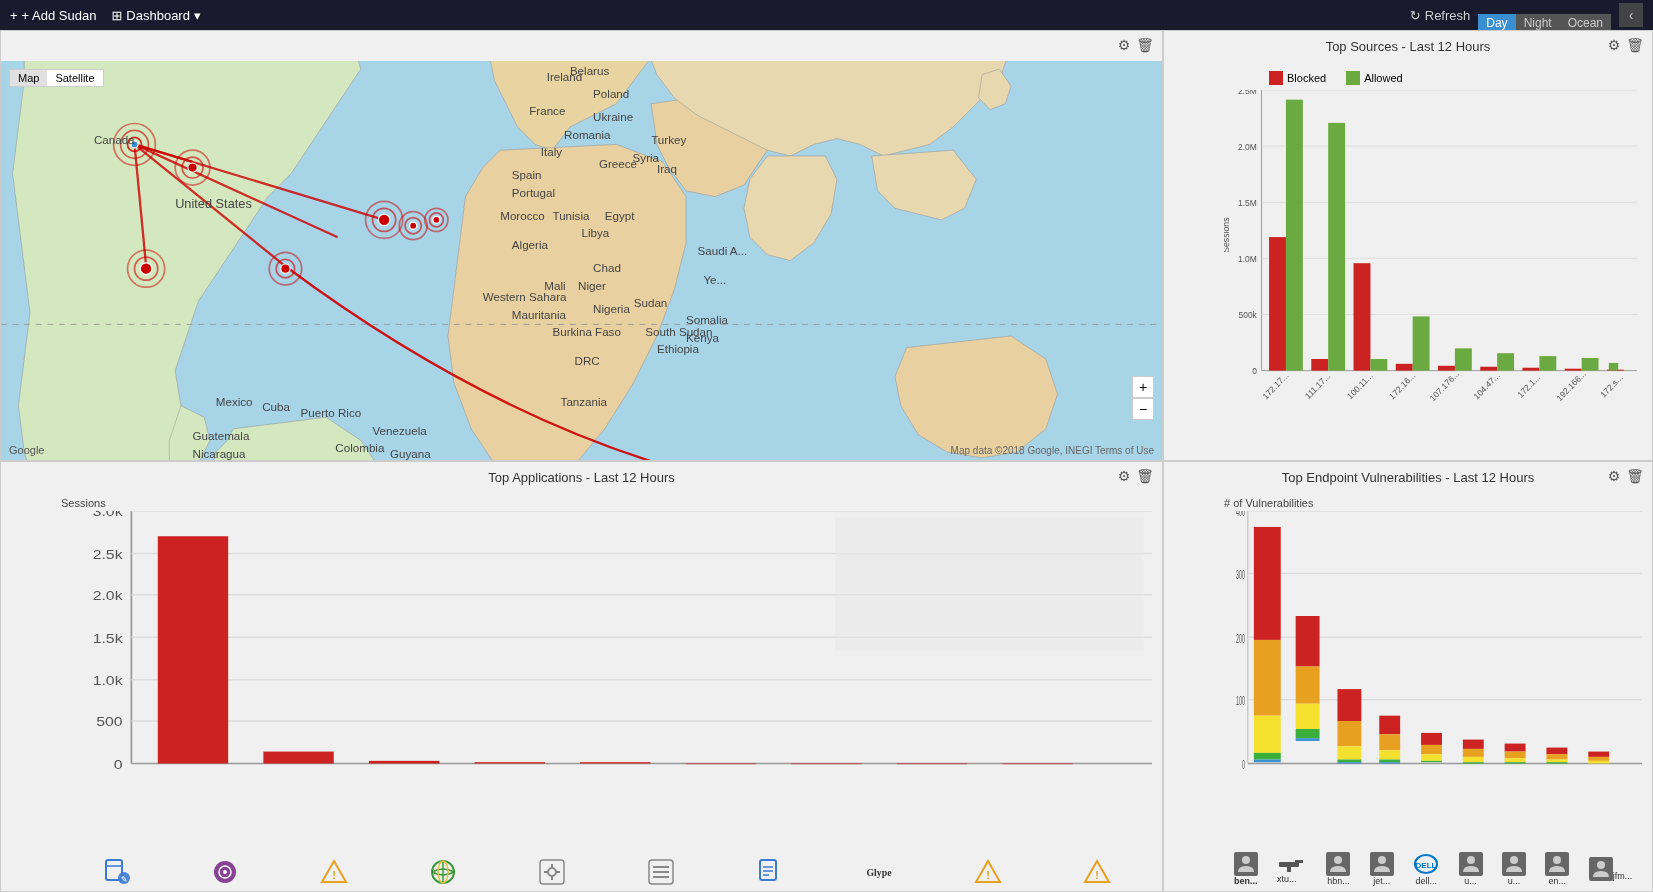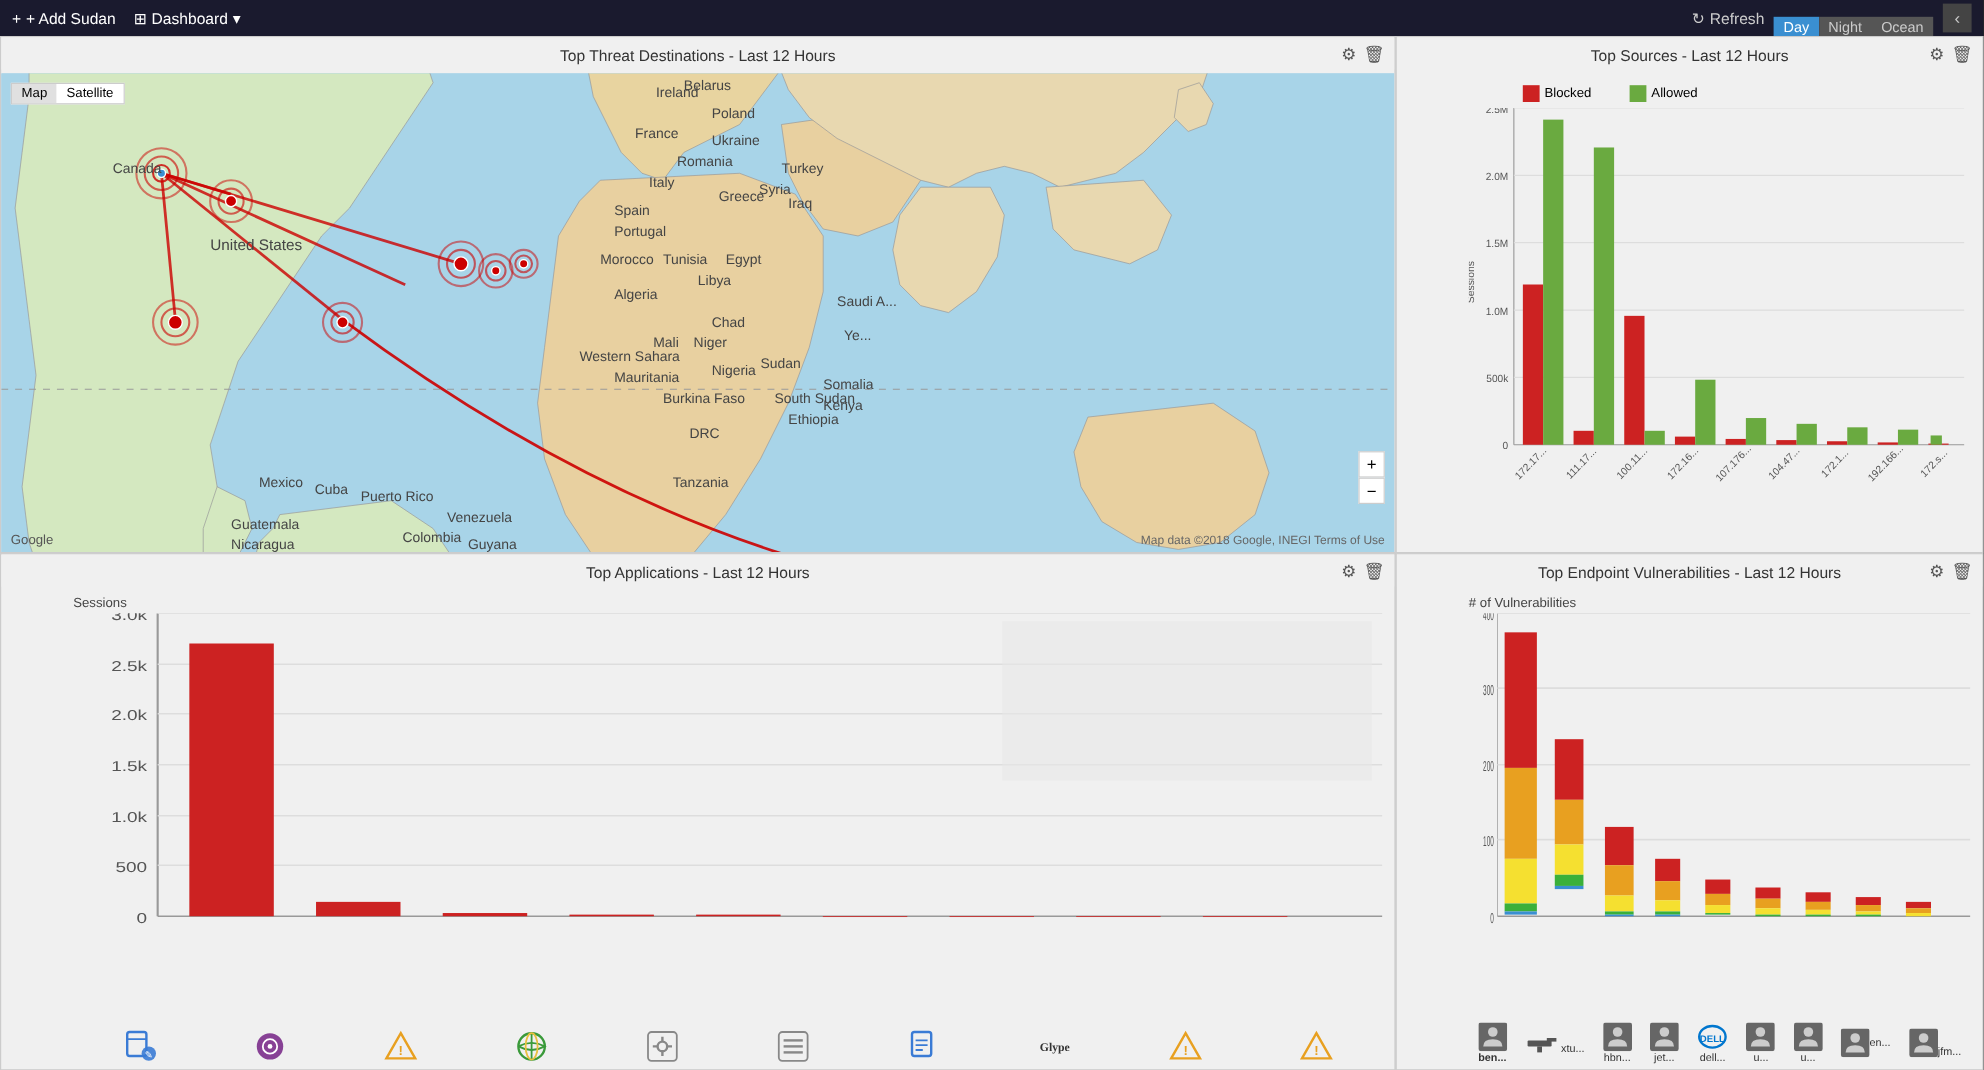--- a/index.html
+++ b/index.html
@@ -114,21 +114,21 @@
       position: relative;
       padding-left: 27px;
     }
     .chart-area {
       position: absolute;
       top: 30px; left: 0; right: 0; bottom: 0;
       padding: 10px 15px 30px 60px;
     }
     .legend {
       display: flex;
-      gap: 32px;
+      gap: 20px;
       margin-bottom: 5px;
       font-size: 11px;
       padding-left: 45px;
     }
     .legend-item { display: flex; align-items: center; gap: 4px; }
     .legend-color { width: 14px; height: 14px; }
     .chart-wrapper {
       position: relative;
       height: calc(100% - 30px);
     }
@@ -235,23 +235,20 @@
       <button class="map-view-btn inactive">Night</button>
       <button class="map-view-btn inactive">Ocean</button>
     </div>
     <button class="back-btn">‹</button>
   </div>
 </div>
 
 <div class="main-content">
 
   <div class="panel map-panel">
-    <div class="panel-title">
-      <span>Top Threat Destinations - Last 12 Hours</span>
-    </div>
     <div class="panel-controls">
       <button class="panel-ctrl-btn">⚙</button>
       <button class="panel-ctrl-btn">🗑</button>
     </div>
     <div class="map-container">
       <div class="map-bg">
         
         <div class="map-type-btns">
           <button class="map-type-btn active">Map</button>
           <button class="map-type-btn">Satellite</button>
@@ -696,21 +693,21 @@
 
         <div style="display:flex;flex-direction:column;align-items:center;font-size:9px;color:#333;font-weight:bold;">
           <svg width="24" height="24" viewBox="0 0 24 24">
             <rect width="24" height="24" rx="2" fill="#666"></rect>
             <circle cx="12" cy="8" r="4" fill="#ccc"></circle>
             <path d="M4 20 Q4 14 12 14 Q20 14 20 20" fill="#ccc"></path>
           </svg>
           <span>ben...</span>
         </div>
 
-        <div style="display:flex;flex-direction:row;align-items:flex-end;font-size:9px;color:#333;">
+        <div style="display:flex;flex-direction:column;align-items:flex-start;font-size:9px;color:#333;">
           <svg width="30" height="20" viewBox="0 0 30 20">
             <rect x="2" y="8" width="20" height="5" fill="#555" rx="1"></rect>
             <rect x="18" y="6" width="8" height="3" fill="#555"></rect>
             <rect x="10" y="13" width="4" height="5" fill="#555"></rect>
           </svg>
           <span>xtu...</span>
         </div>
 
         <div style="display:flex;flex-direction:column;align-items:center;font-size:9px;color:#333;">
           <svg width="24" height="24" viewBox="0 0 24 24">
@@ -749,21 +746,21 @@
 
         <div style="display:flex;flex-direction:column;align-items:center;font-size:9px;color:#333;">
           <svg width="24" height="24" viewBox="0 0 24 24">
             <rect width="24" height="24" rx="2" fill="#666"></rect>
             <circle cx="12" cy="8" r="4" fill="#ccc"></circle>
             <path d="M4 20 Q4 14 12 14 Q20 14 20 20" fill="#ccc"></path>
           </svg>
           <span>u...</span>
         </div>
 
-        <div style="display:flex;align-items:center;font-size:9px;color:#333;">
+        <div style="display:flex;flex-direction:column;align-items:center;font-size:9px;color:#333;">
           <svg width="24" height="24" viewBox="0 0 24 24">
             <rect width="24" height="24" rx="2" fill="#666"></rect>
             <circle cx="12" cy="8" r="4" fill="#ccc"></circle>
             <path d="M4 20 Q4 14 12 14 Q20 14 20 20" fill="#ccc"></path>
           </svg>
           <span>en...</span>
         </div>
 
         <div style="display:flex;flex-direction:row;align-items:flex-end;font-size:9px;color:#333;">
           <svg width="24" height="24" viewBox="0 0 24 24">

